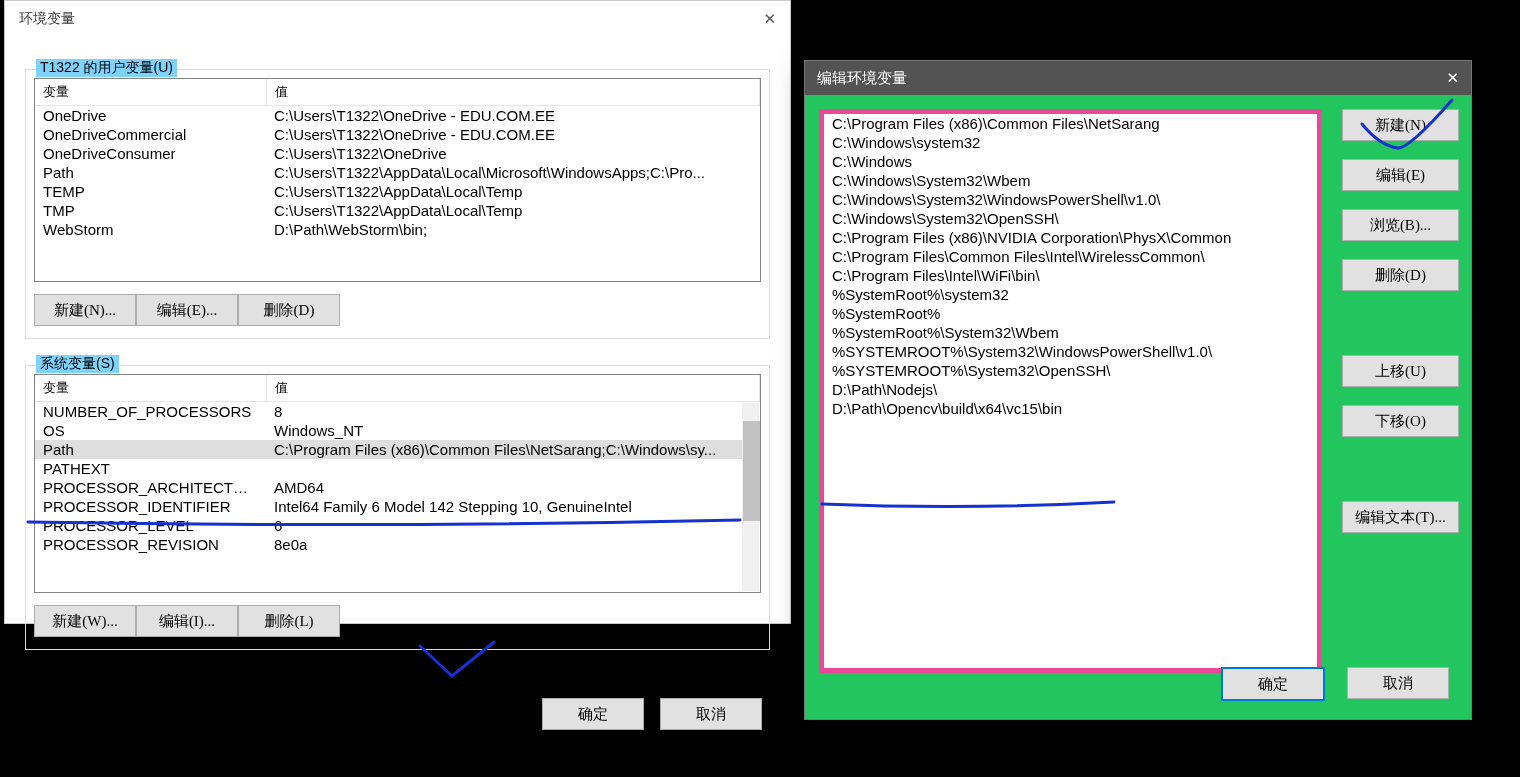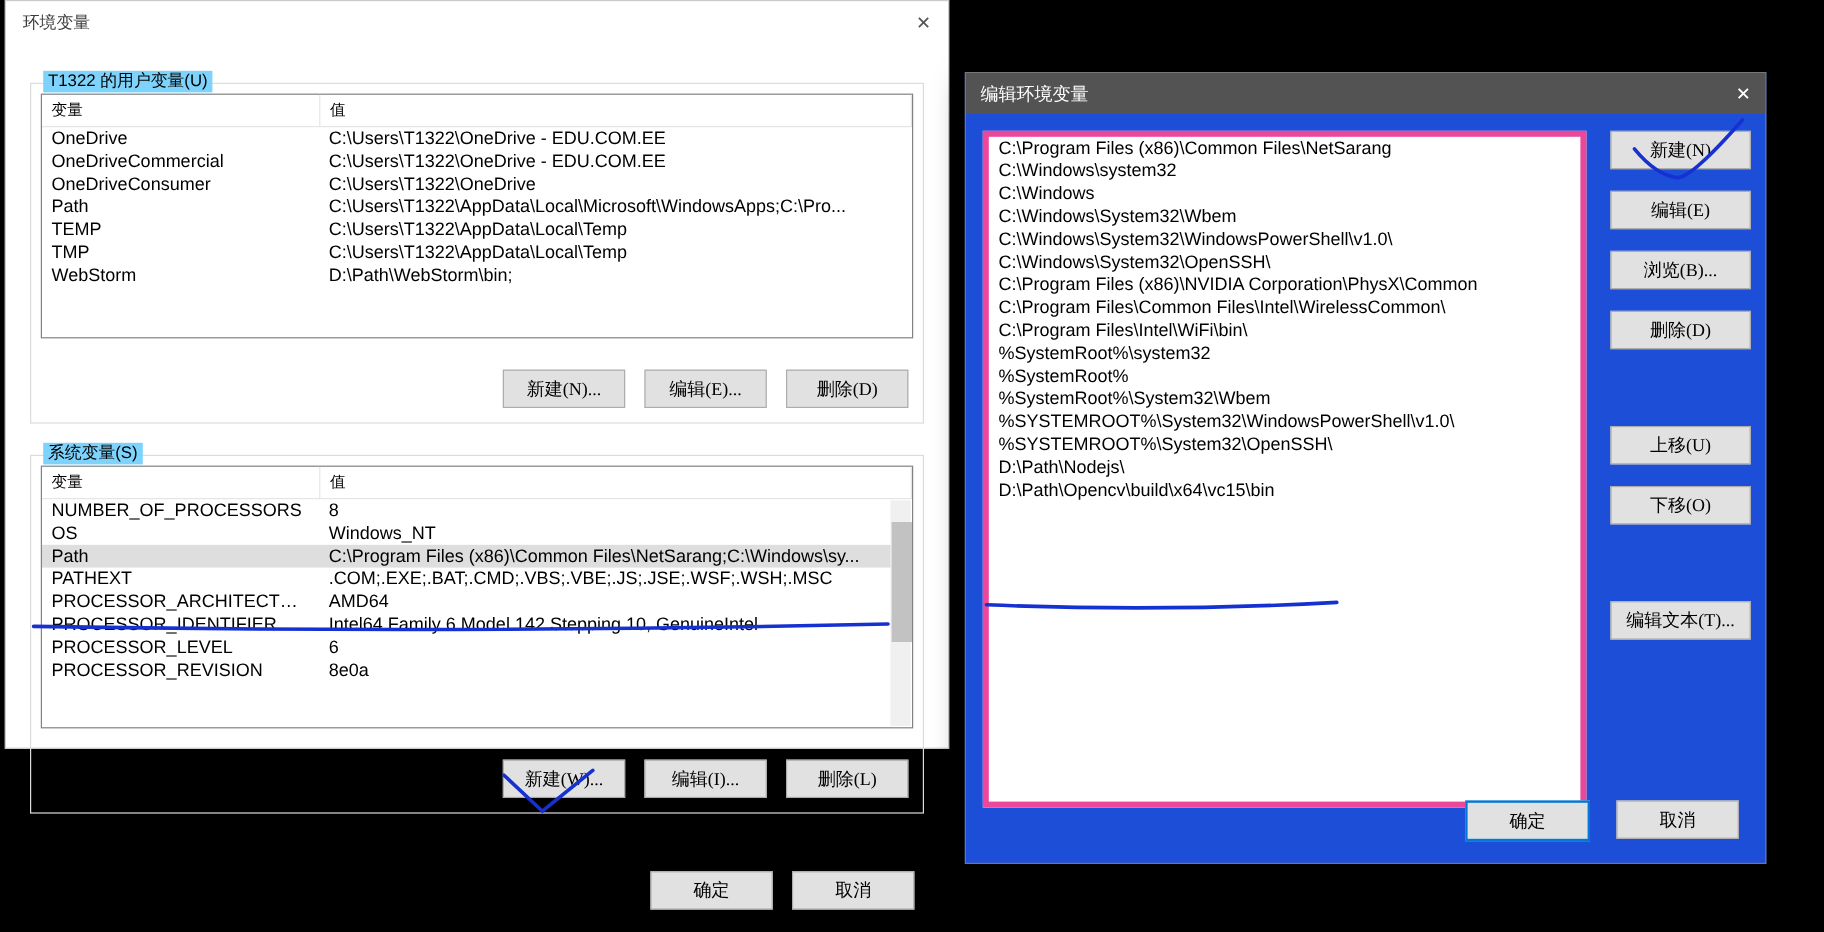--- a/index.html
+++ b/index.html
@@ -19,29 +19,29 @@
 .group .legend{position:absolute;left:10px;top:-11px;background:#7dd3fc;padding:0 4px;font-size:14px;}
 .tbl{border:1px solid #828282;background:#fff;}
 .tbl .hdr{display:flex;border-bottom:1px solid #e5e5e5;}
 .tbl .hdr .cell{padding:4px 8px;font-size:13px;font-weight:400;border-right:1px solid #e5e5e5;font-family:Liberation Serif, serif;}
 .tbl .rows{max-height:1000px;overflow:hidden;}
 .tbl .row{display:flex;}
 .tbl .row .cell{padding:1px 8px;font-size:15px;white-space:nowrap;overflow:hidden;text-overflow:ellipsis;}
 .col-var{width:215px;flex:none;}
 .col-val{flex:1;min-width:0;}
 .tbl .row.sel{background:#dedede;}
-.btnrow{display:flex;justify-content:flex-end;gap:16px;margin-top:26px;padding-right:4px;}
+.btnrow{display:flex;justify-content:flex-start;margin-top:12px;padding-right:4px;}
 .svwrap{position:relative;}
 .svwrap .scroll{height:190px;overflow:hidden;position:relative;}
 .fake-scroll{position:absolute;right:1px;top:28px;width:17px;bottom:1px;background:#f0f0f0;}
 .fake-thumb{position:absolute;right:0;top:46px;width:17px;height:100px;background:#c2c2c2;}
 .bottom-btns{display:flex;justify-content:flex-end;gap:16px;margin-top:48px;padding-right:8px;}
 
 
-.edit-dialog{position:absolute;right:48px;top:60px;width:668px;height:660px;background:#1d4ed8;border:1px solid #777;box-sizing:border-box;box-shadow:0 8px 24px rgba(0,0,0,.5);}
+.edit-dialog{position:absolute;right:48px;top:60px;width:668px;height:660px;background:#22c55e;border:1px solid #777;box-sizing:border-box;box-shadow:0 8px 24px rgba(0,0,0,.5);}
 .edit-titlebar{height:34px;background:#535353;display:flex;align-items:center;justify-content:space-between;padding:0 12px;}
 .edit-title{color:#fff;font-size:15px;}
 .edit-close{color:#fff;font-size:15px;}
 .edit-body{display:flex;padding:14px;gap:20px;height:calc(100% - 34px - 60px);}
 .path-list{flex:1;border:5px solid #ec4899;background:#fff;overflow:hidden;}
 .path-list .item{padding:1px 8px;font-size:15px;white-space:nowrap;}
 .side-btns{width:115px;display:flex;flex-direction:column;gap:18px;}
 .side-btns .btn{width:115px;}
 .side-btns .spacer{height:28px;}
 .edit-footer{position:absolute;right:22px;bottom:18px;display:flex;gap:22px;}
@@ -123,21 +123,20 @@
                 <div class="row">
                   <div class="cell col-var">OS</div>
                   <div class="cell col-val">Windows_NT</div>
                 </div>
                 <div class="row sel">
                   <div class="cell col-var">Path</div>
                   <div class="cell col-val">C:\Program Files (x86)\Common Files\NetSarang;C:\Windows\sy...</div>
                 </div>
                 <div class="row">
                   <div class="cell col-var">PATHEXT</div>
-                  <div class="cell col-val">.COM;.EXE;.BAT;.CMD;.VBS;.VBE;.JS;.JSE;.WSF;.WSH;.MSC</div>
                 </div>
                 <div class="row">
                   <div class="cell col-var">PROCESSOR_ARCHITECTURE</div>
                   <div class="cell col-val">AMD64</div>
                 </div>
                 <div class="row">
                   <div class="cell col-var">PROCESSOR_IDENTIFIER</div>
                   <div class="cell col-val">Intel64 Family 6 Model 142 Stepping 10, GenuineIntel</div>
                 </div>
                 <div class="row">

